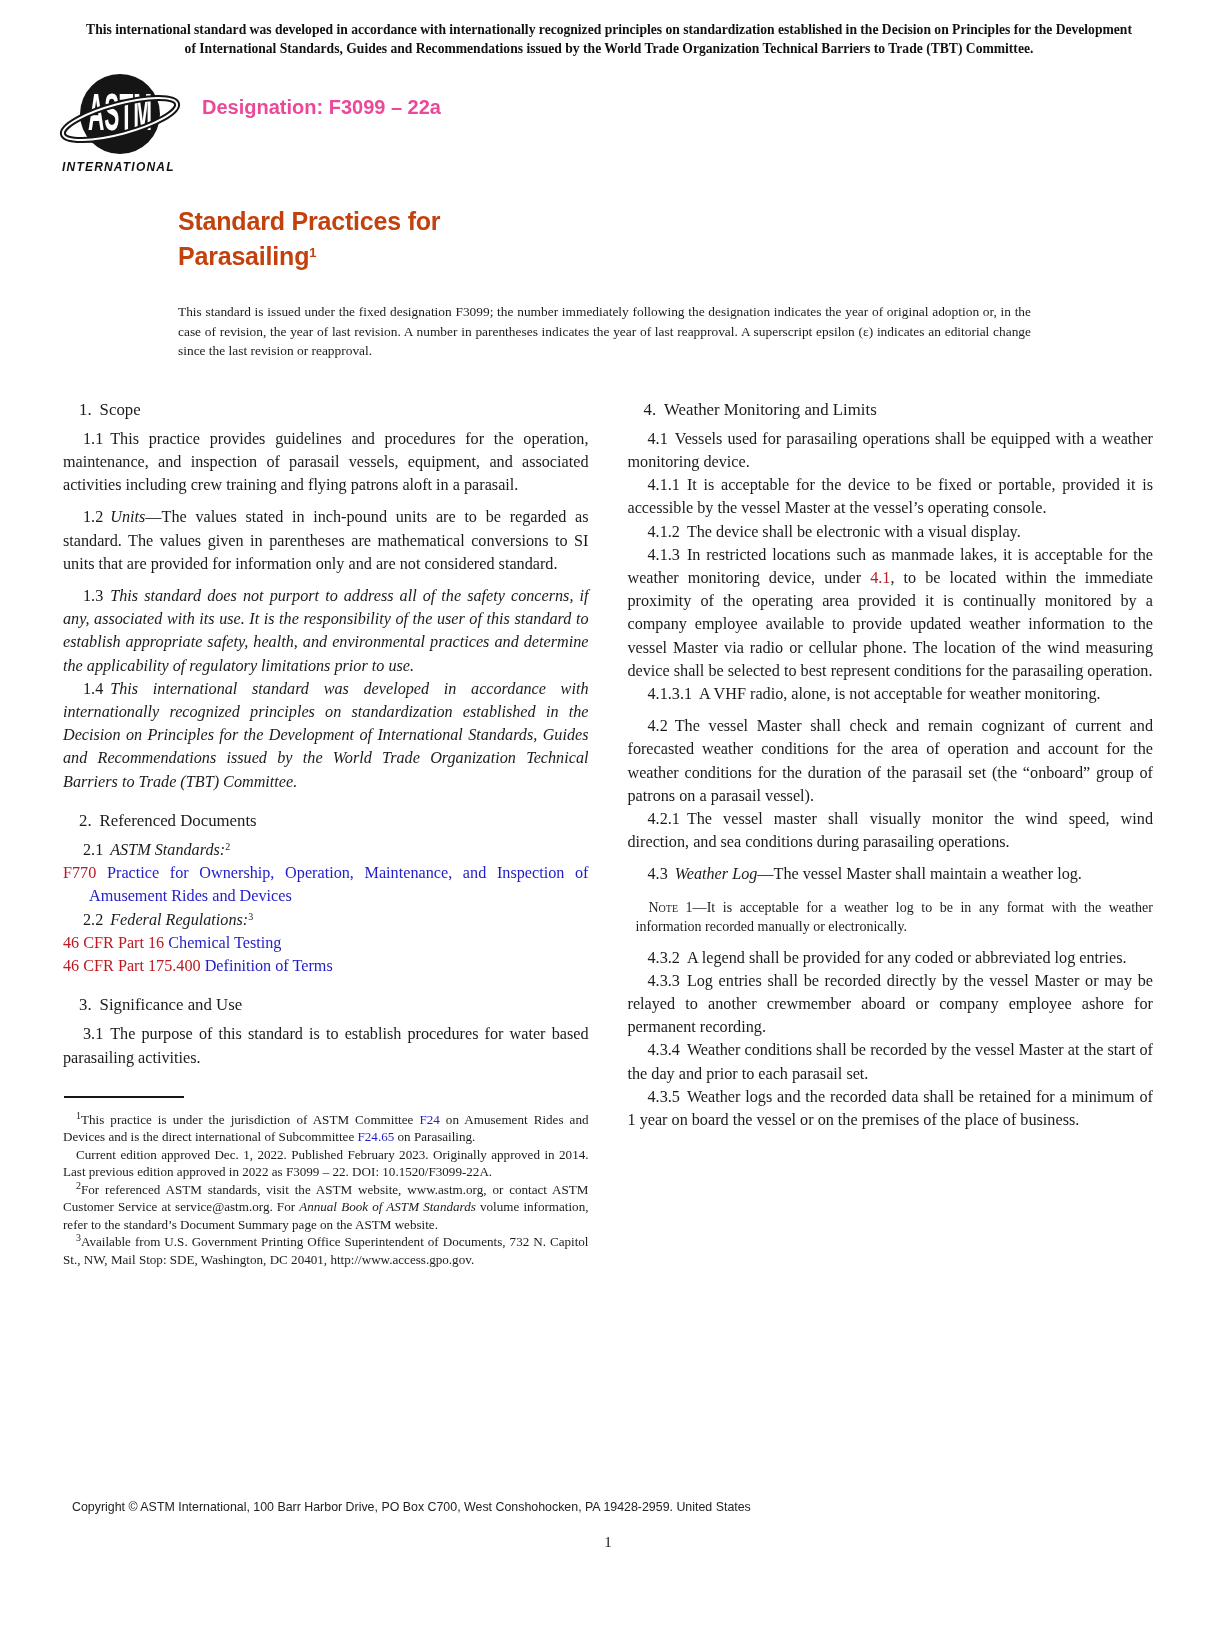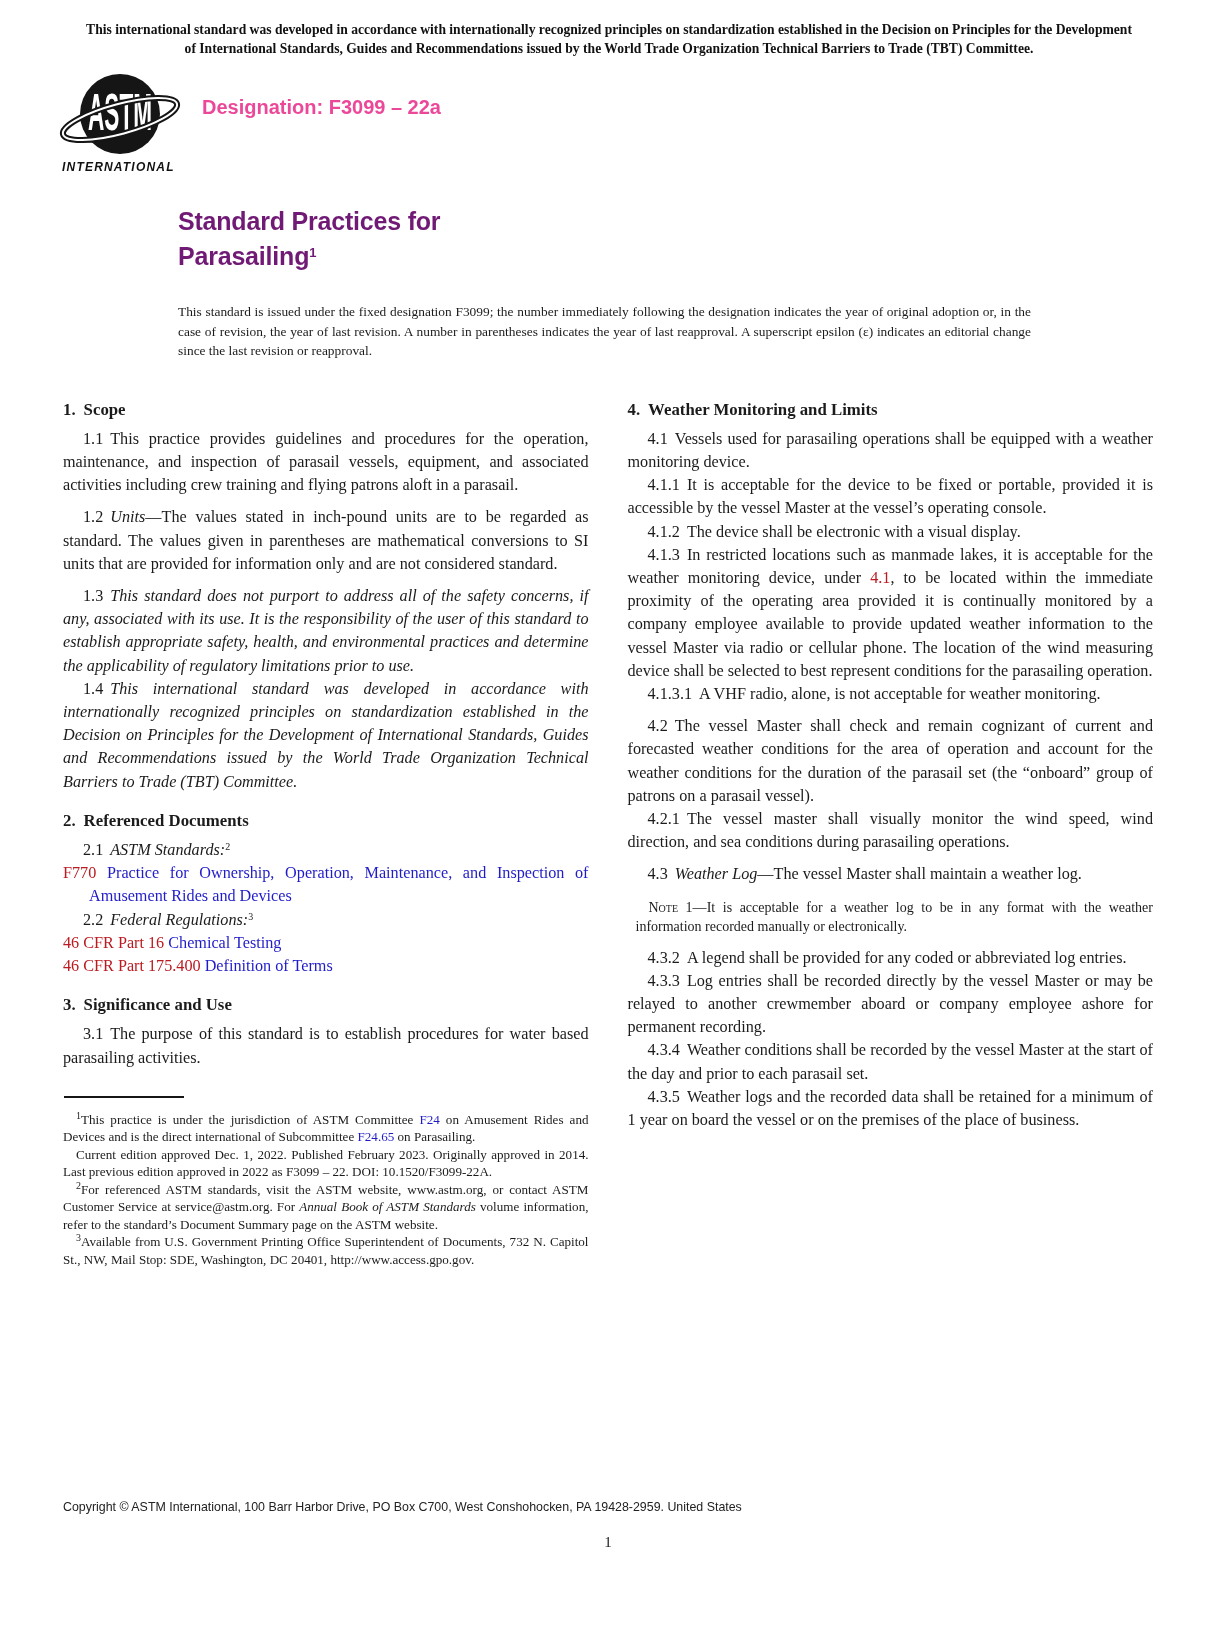--- a/index.html
+++ b/index.html
@@ -18,48 +18,48 @@
     font-family:"Liberation Sans",sans-serif;font-weight:bold;font-style:italic;
     font-size:12px;letter-spacing:1.2px;color:#111;margin:-2px 0 0 2px;
   }
   .designation{
     margin:26px 0 12px 16px;font-family:"Liberation Sans",sans-serif;
     font-weight:bold;font-size:20px;color:#ec4899;
   }
   .title-block{margin:28px 185px 0 178px;}
   .doc-title{
     font-family:"Liberation Sans",sans-serif;font-weight:bold;font-size:25px;
-    line-height:31px;margin:0;color:#701a75;letter-spacing:-0.2px;
+    line-height:31px;margin:0;color:#c2410c;letter-spacing:-0.2px;
   }
   .doc-title sup{font-size:13px;vertical-align:8px;}
   .issuing{
     margin:30px 0 0 0;font-size:13.4px;line-height:19.5px;text-align:justify;
   }
   .columns{
     display:flex;gap:39px;margin:36px 63px 0 63px;
   }
   .col{flex:1;min-width:0;font-size:16.2px;line-height:23.2px;text-align:justify;}
-  .shead{font-size:16.8px;font-weight:bold;margin:15px 0 7px 0;text-align:left;}
+  .shead{font-size:16.8px;font-weight:normal;margin:15px 0 7px 16px;text-align:left;}
   .shead.first{margin-top:1px;}
   .hnum{margin-right:8px;}
   .para{margin:0;text-indent:20px;}
   .para.sp{margin-top:9px;}
   .pnum{margin-right:7px;}
   .it{font-style:italic;}
   .fnref{font-size:10px;vertical-align:5px;line-height:0;}
   .refentry{margin:0;padding-left:26px;text-indent:-26px;}
   .red{color:#ba1a20;text-decoration:none;cursor:pointer;}
   .blue{color:#201cc8;text-decoration:none;cursor:pointer;}
   .note{font-size:14px;line-height:19px;margin:11px 0 11px 8px;text-indent:13px;}
   .notelabel{font-variant:small-caps;}
   .fnblock{margin-top:20px;}
   .fnrule{width:120px;border-top:2px solid #161616;margin:26px 0 13px 1px;}
   .fn{font-size:13.1px;line-height:17.5px;text-align:justify;text-indent:13px;margin:0;}
   .copyright{
-    position:absolute;left:63px;top:1500px;
+    position:absolute;left:72px;top:1500px;
     font-family:"Liberation Sans",sans-serif;font-size:12.4px;color:#222;
   }
   .pageno{position:absolute;top:1534px;left:0;width:100%;text-align:center;font-size:15px;}
 </style>
 </head>
 <body>
 
 <div>
 
   <div class="top-note">This international standard was developed in accordance with internationally recognized principles on standardization established in the Decision on Principles for the Development of International Standards, Guides and Recommendations issued by the World Trade Organization Technical Barriers to Trade (TBT) Committee.</div>

